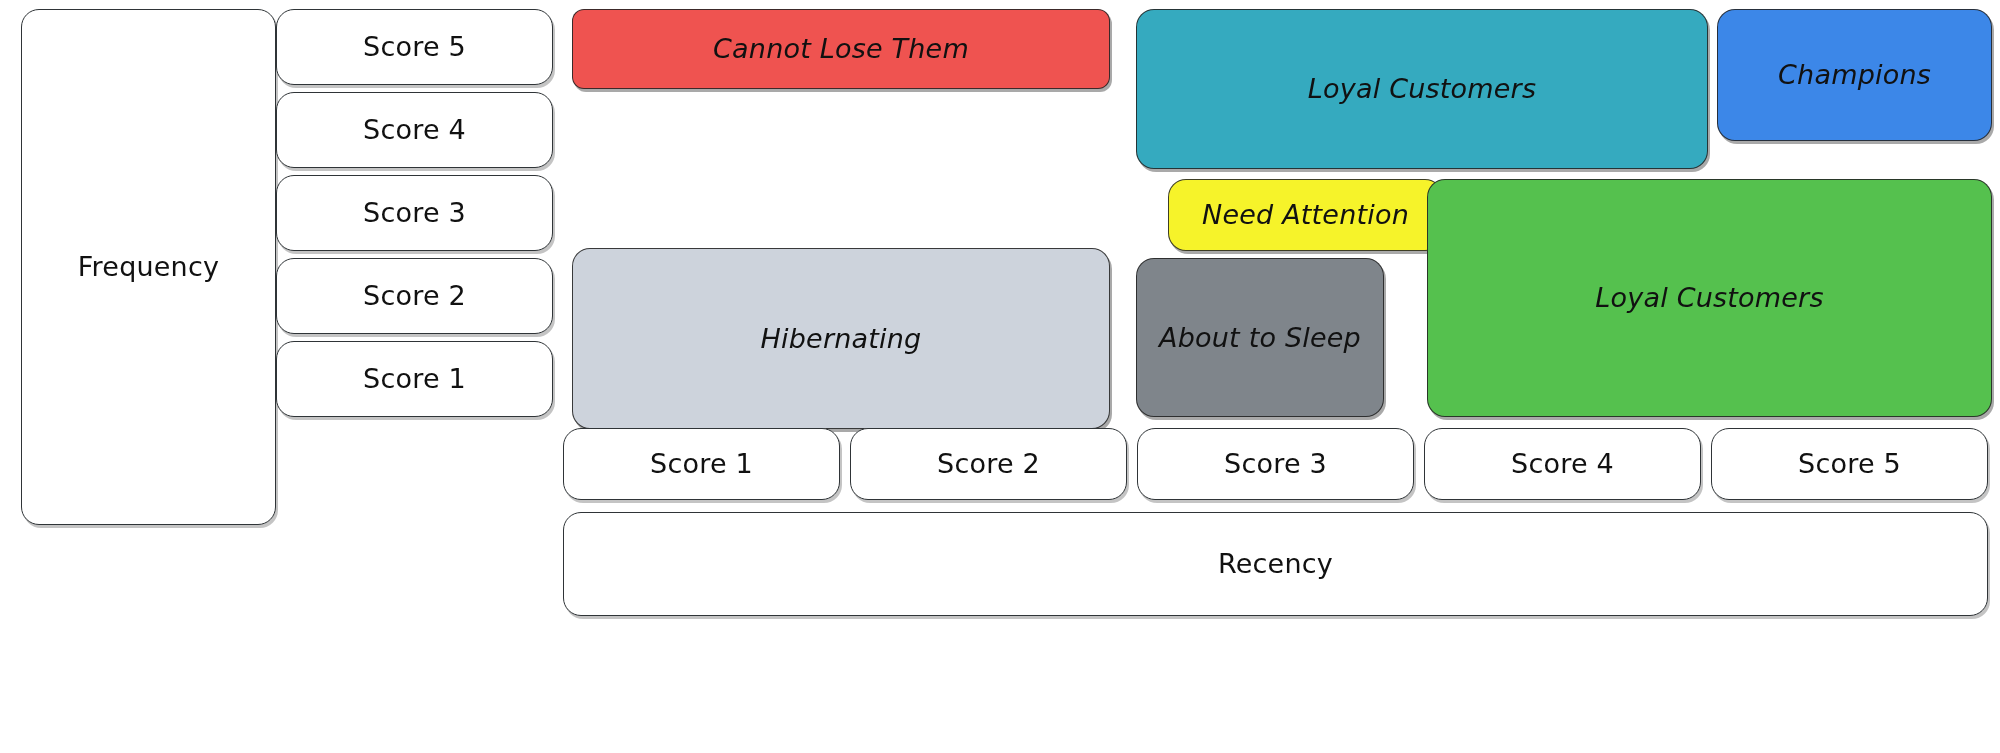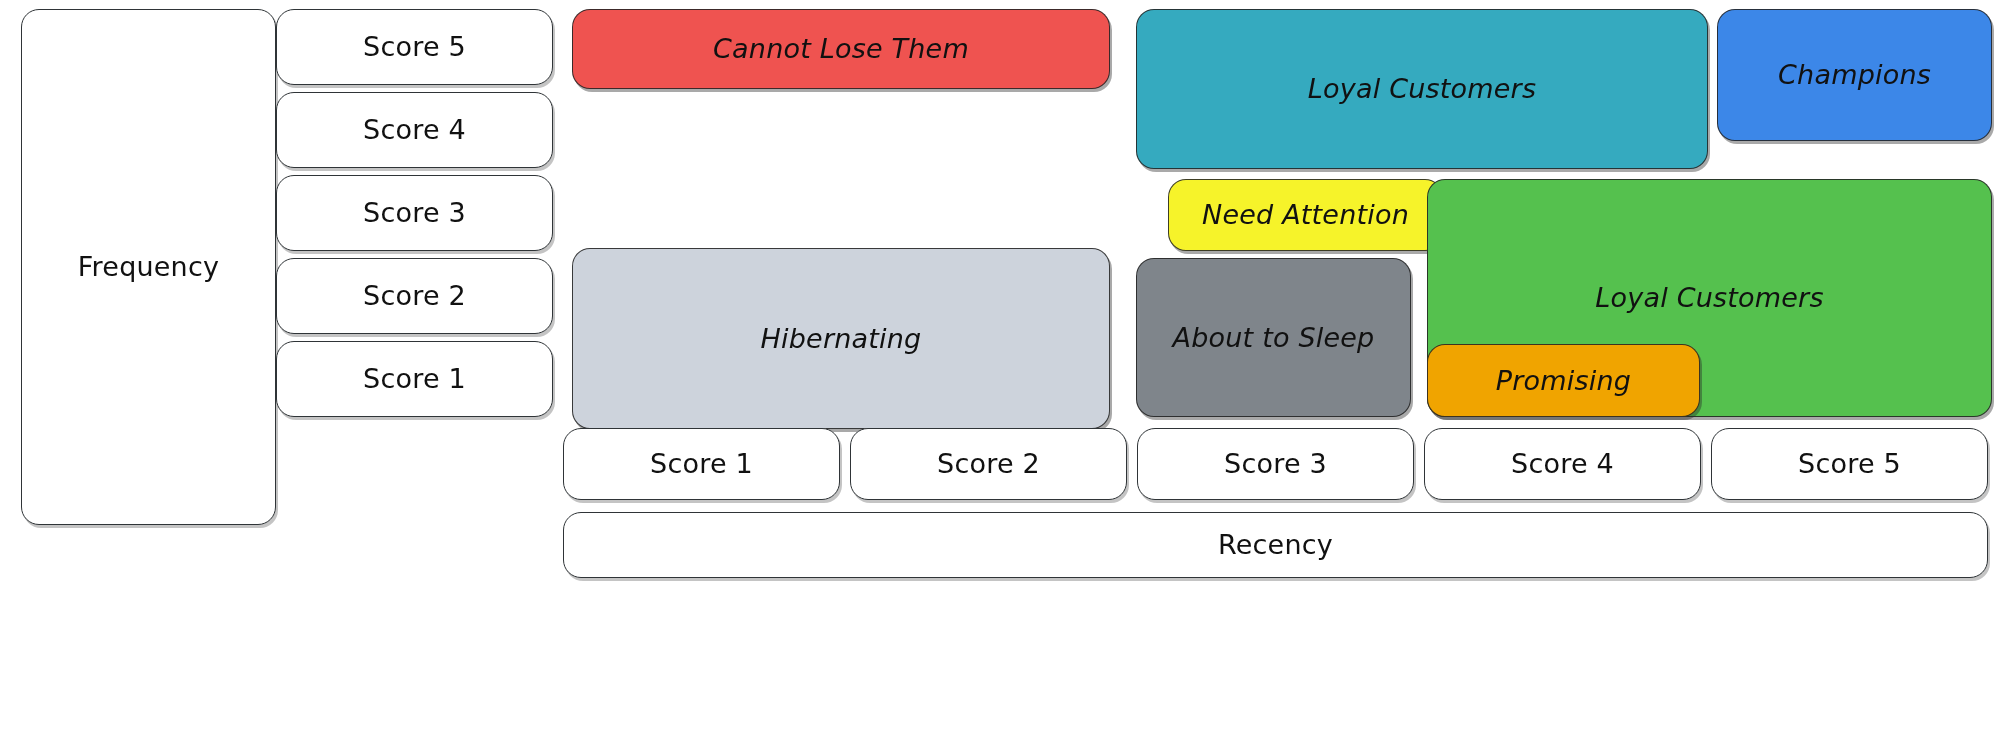--- a/index.html
+++ b/index.html
@@ -79,52 +79,49 @@
   </div>
 
   <div class="box scorecell" style="left:276px; top:258px; width:277px; height:76px;">
     <span class="label hand">Score 2</span>
   </div>
 
   <div class="box scorecell" style="left:276px; top:341px; width:277px; height:76px;">
     <span class="label hand">Score 1</span>
   </div>
 
-  <div class="box segment" style="left:572px; top:9px; width:538px; height:80px; background:#EF5350;">
+  <div class="box segment" style="left:572px; top:9px; width:538px; height:80px; background:#EF5350;border-radius:12px;">
     <span class="label hand">Cannot Lose Them</span>
   </div>
 
 
   <div class="box segment" style="left:572px; top:248px; width:538px; height:181px; background:#CDD3DC;">
     <span class="label hand">Hibernating</span>
   </div>
 
   <div class="box segment" style="left:1136px; top:9px; width:572px; height:160px; background:#35AABF;">
     <span class="label hand">Loyal Customers</span>
   </div>
 
   <div class="box segment" style="left:1717px; top:9px; width:275px; height:132px; background:#3C87E8;">
     <span class="label hand">Champions</span>
   </div>
 
   <div class="box segment" style="left:1168px; top:179px; width:275px; height:72px; background:#F6F32A;">
     <span class="label hand">Need Attention</span>
   </div>
 
-  <div class="box segment" style="left:1136px; top:258px; width:275px; height:159px; background:#7F858B;">
+  <div class="box segment" style="left:1136px; top:258px; width:248px; height:159px; background:#7F858B;">
     <span class="label hand">About to Sleep</span>
   </div>
 
   <div class="box segment" style="left:1427px; top:179px; width:565px; height:238px; background:#55C14E;">
     <span class="label hand">Loyal Customers</span>
   </div>
 
-  <div class="box segment" style="left:1427px; top:344px; width:273px; height:73px; background:#F0A400;">
-    <span class="label hand">Promising</span>
-  </div>
 
 
   <div class="box scorecell" style="left:563px; top:428px; width:277px; height:72px;">
     <span class="label hand">Score 1</span>
   </div>
 
   <div class="box scorecell" style="left:850px; top:428px; width:277px; height:72px;">
     <span class="label hand">Score 2</span>
   </div>
 
@@ -133,17 +130,17 @@
   </div>
 
   <div class="box scorecell" style="left:1424px; top:428px; width:277px; height:72px;">
     <span class="label hand">Score 4</span>
   </div>
 
   <div class="box scorecell" style="left:1711px; top:428px; width:277px; height:72px;">
     <span class="label hand">Score 5</span>
   </div>
 
-  <div class="box axis" style="left:563px; top:512px; width:1425px; height:66px;">
+  <div class="box axis" style="left:563px; top:512px; width:1425px; height:104px;">
     <span class="label hand">Recency</span>
   </div>
 
 </div>
 
 </body></html>

